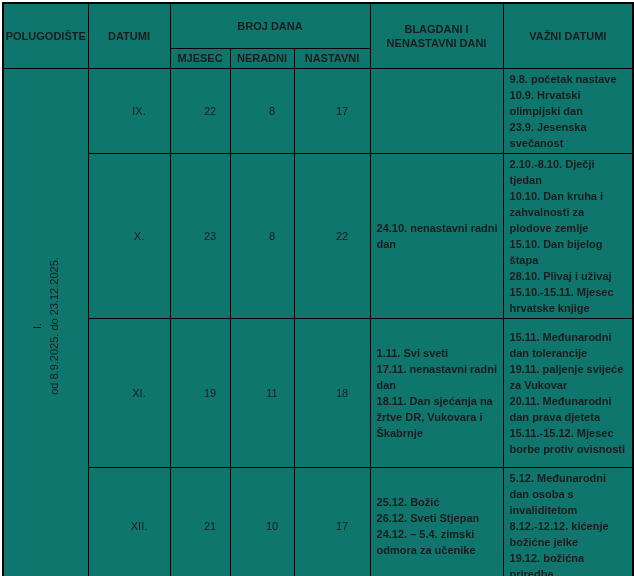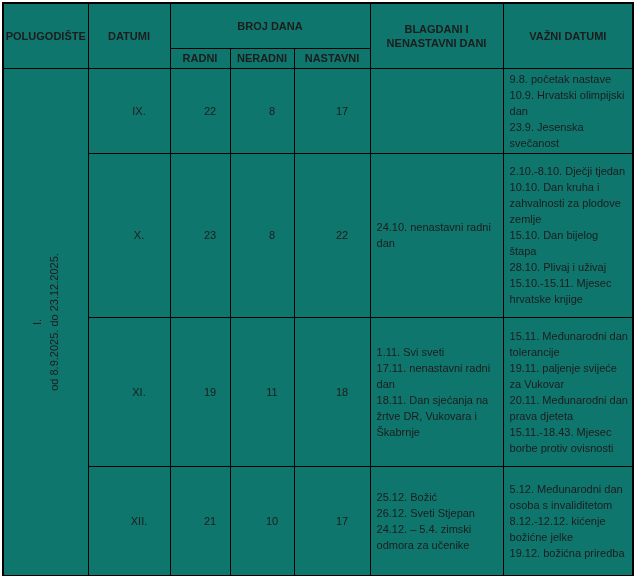--- a/index.html
+++ b/index.html
@@ -42,20 +42,21 @@
   tr.row-xi      { height: 149px; }
   tr.row-xii     { height: 109px; }
   tr.row-partial { height: 4px; }
   td.c-center { text-align: center; padding-left: 20px; }
   td.c-text {
     text-align: left;
     padding: 2px 4px 2px 6px;
     white-space: pre-line;
     line-height: 16px;
     vertical-align: middle;
+    font-weight: bold;
   }
   td.semester-cell { position: relative; }
   .vtext {
     position: absolute;
     top: 50%;
     left: 50%;
     transform: translate(-50%, -50%) rotate(-90deg);
     white-space: nowrap;
     text-align: center;
     line-height: 17px;
@@ -79,21 +80,21 @@
     <thead>
       <tr class="hrow-top">
         <th rowspan="2">POLUGODIŠTE</th>
         <th rowspan="2">DATUMI</th>
         <th colspan="3">BROJ DANA</th>
         <th rowspan="2" class="h-multiline">BLAGDANI I
 NENASTAVNI DANI</th>
         <th rowspan="2">VAŽNI DATUMI</th>
       </tr>
       <tr class="hrow-sub">
-        <th>RADNI</th>
+        <th>MJESEC</th>
         <th>NERADNI</th>
         <th>NASTAVNI</th>
       </tr>
     </thead>
     <tbody>
       <tr class="row-ix">
         <td rowspan="4" class="semester-cell">
           <div class="vtext">
             <div>I.</div>
             <div>od 8.9.2025. do 23.12.2025.</div>
@@ -124,21 +125,21 @@
         <td class="c-center">XI.</td>
         <td class="c-center">19</td>
         <td class="c-center">11</td>
         <td class="c-center">18</td>
         <td class="c-text">1.11. Svi sveti
 17.11. nenastavni radni dan
 18.11. Dan sjećanja na žrtve DR, Vukovara i Škabrnje</td>
         <td class="c-text">15.11. Međunarodni dan tolerancije
 19.11. paljenje svijeće za Vukovar
 20.11. Međunarodni dan prava djeteta
-15.11.-18.43. Mjesec borbe protiv ovisnosti</td>
+15.11.-15.12. Mjesec borbe protiv ovisnosti</td>
       </tr>
       <tr class="row-xii">
         <td class="c-center">XII.</td>
         <td class="c-center">21</td>
         <td class="c-center">10</td>
         <td class="c-center">17</td>
         <td class="c-text">25.12. Božić
 26.12. Sveti Stjepan
 24.12. – 5.4. zimski odmora za učenike</td>
         <td class="c-text">5.12. Međunarodni dan osoba s invaliditetom

